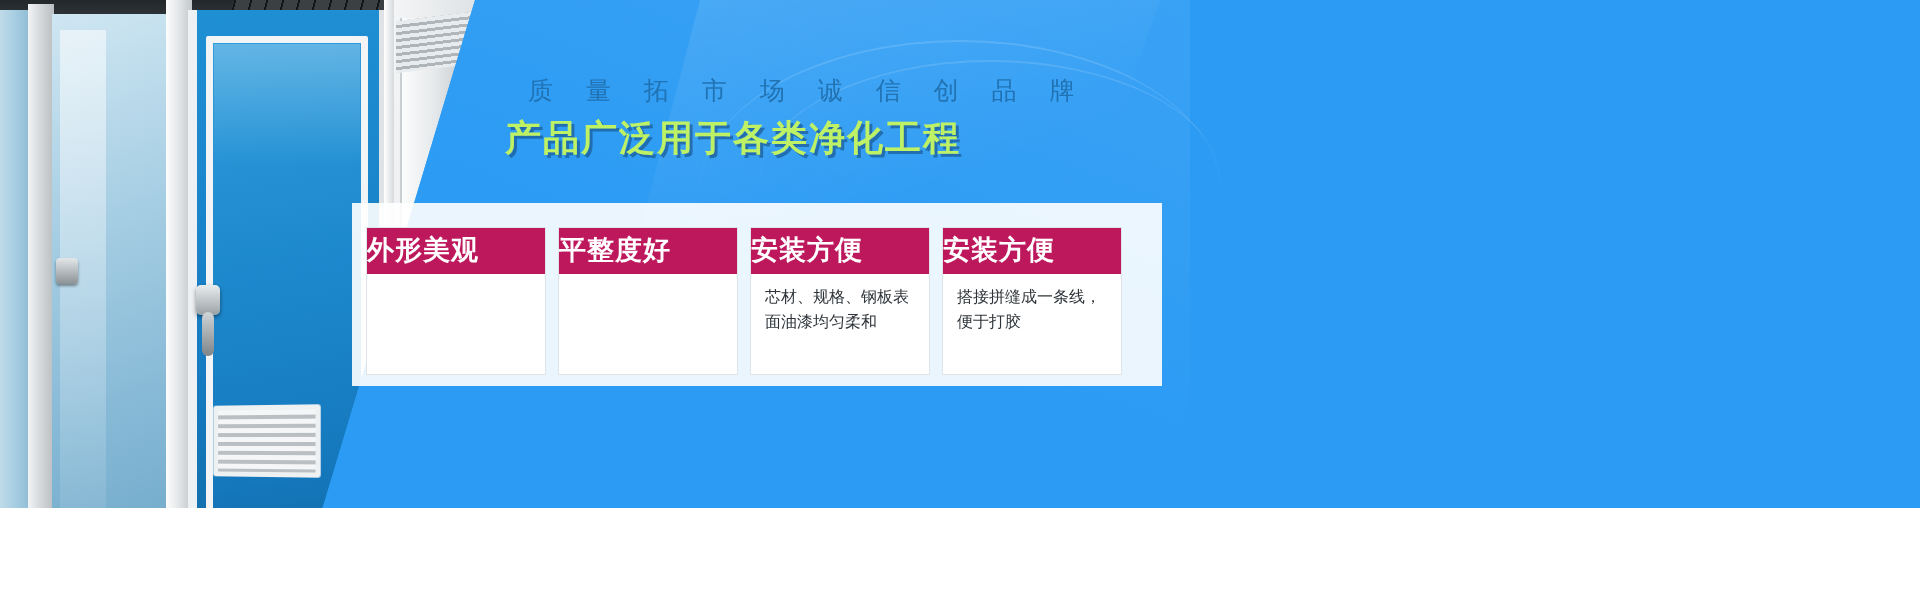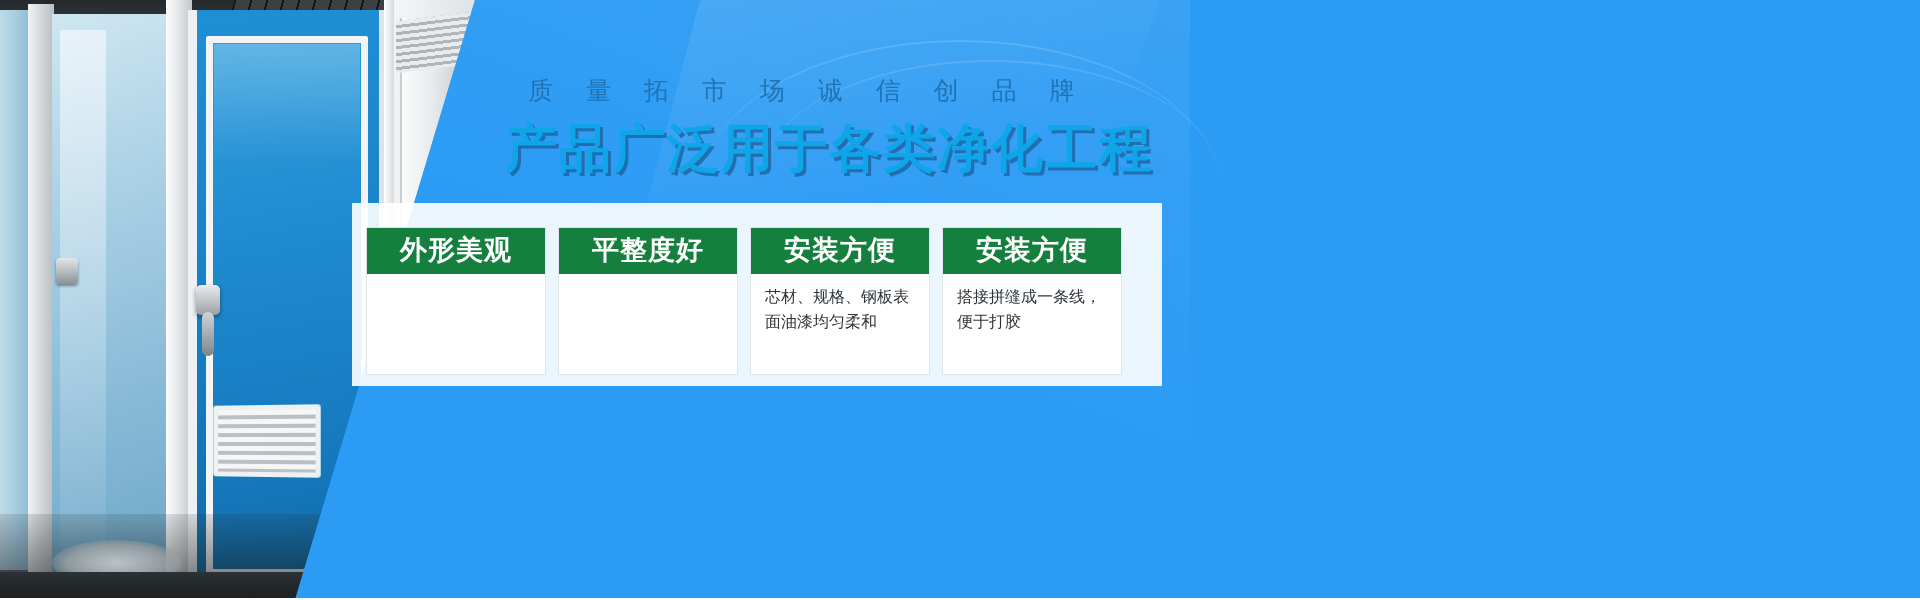--- a/index.html
+++ b/index.html
@@ -5,21 +5,21 @@
   * { box-sizing: border-box; margin: 0; padding: 0; }
   html, body {
     width: 1920px; height: 600px;
     overflow: hidden;
     font-family: "Liberation Sans", "DejaVu Sans", sans-serif;
   }
 
   .banner {
     position: relative;
     width: 1920px;
-    height: 598px;
+    height: 508px;
     overflow: hidden;
     background: #2f3538;
   }
 
   
   .photo-left {
     position: absolute;
     left: 0; top: 0;
     width: 660px; height: 600px;
     overflow: hidden;
@@ -284,23 +284,23 @@
     font-size: 25px;
     letter-spacing: 13px;
     color: #1f6fae;
     font-weight: 500;
     white-space: nowrap;
     opacity:.92;
   }
   .headline {
     position:absolute;
     left: 505px; top: 114px;
-    font-size: 52px;
+    font-size: 36px;
     font-weight: 700;
-    color: #0ea5e9;
+    color: #bef264;
     letter-spacing: 2px;
     white-space: nowrap;
     text-shadow: 3px 3px 0 rgba(20,70,120,.55);
   }
 
   
   .cards {
     position:absolute;
     left: 352px; top: 203px;
     width: 810px; height: 183px;
@@ -313,26 +313,26 @@
   .card {
     width: 180px;
     background: #ffffff;
     border: 1px solid #dfe4e8;
     height: 148px;
     display:flex;
     flex-direction:column;
     overflow:hidden;
   }
   .card-head {
-    background: #15803d;
+    background: #be185d;
     color:#fff;
     font-size: 27px;
     font-weight: 700;
     letter-spacing: 1px;
-    text-align:center;
+    text-align:left;
     padding: 9px 0 10px 0;
     line-height: 1;
   }
   .card-body {
     font-size: 16px;
     line-height: 1.55;
     color: #2e3439;
     padding: 11px 14px 8px 14px;
   }
 </style>

